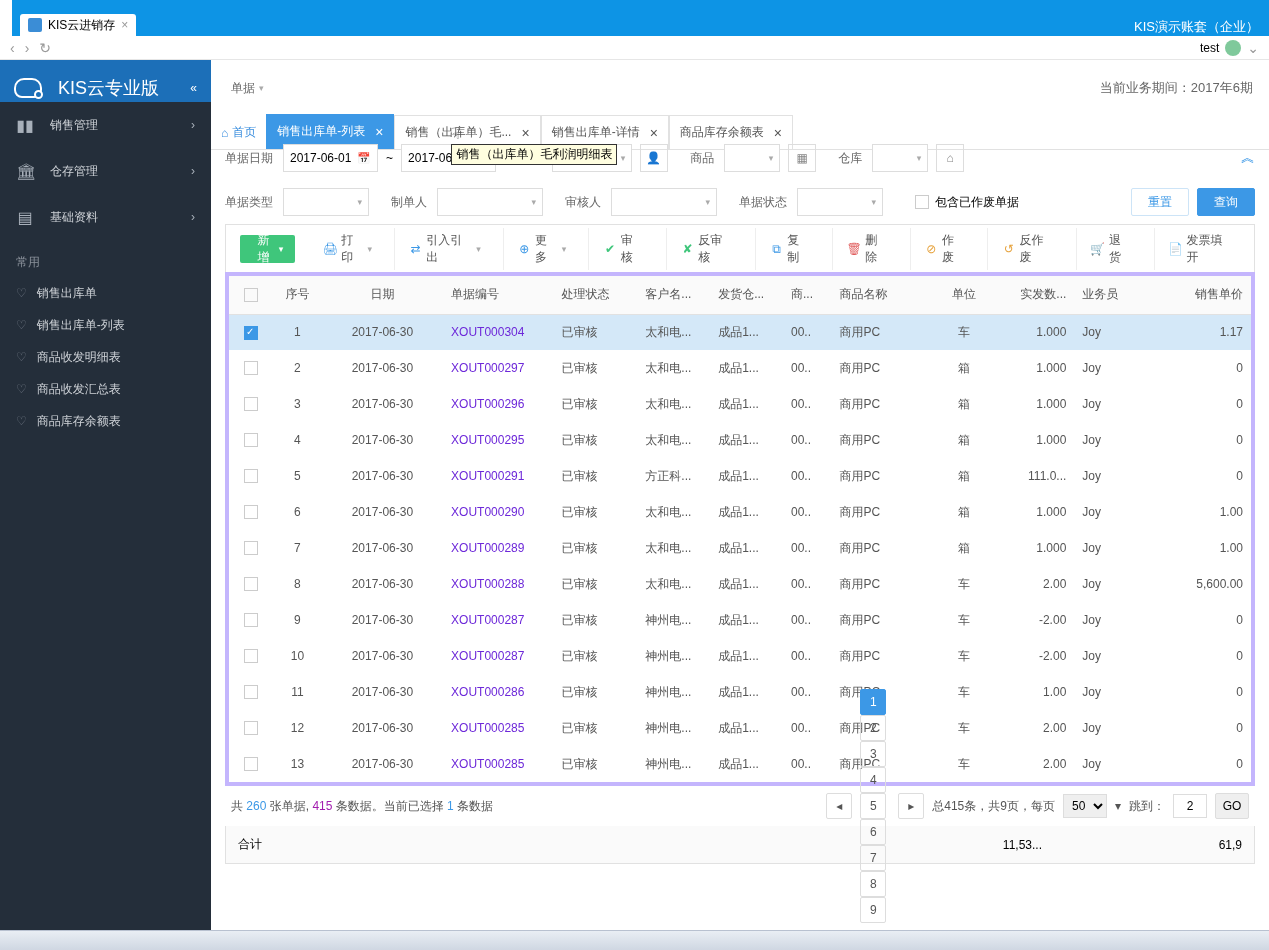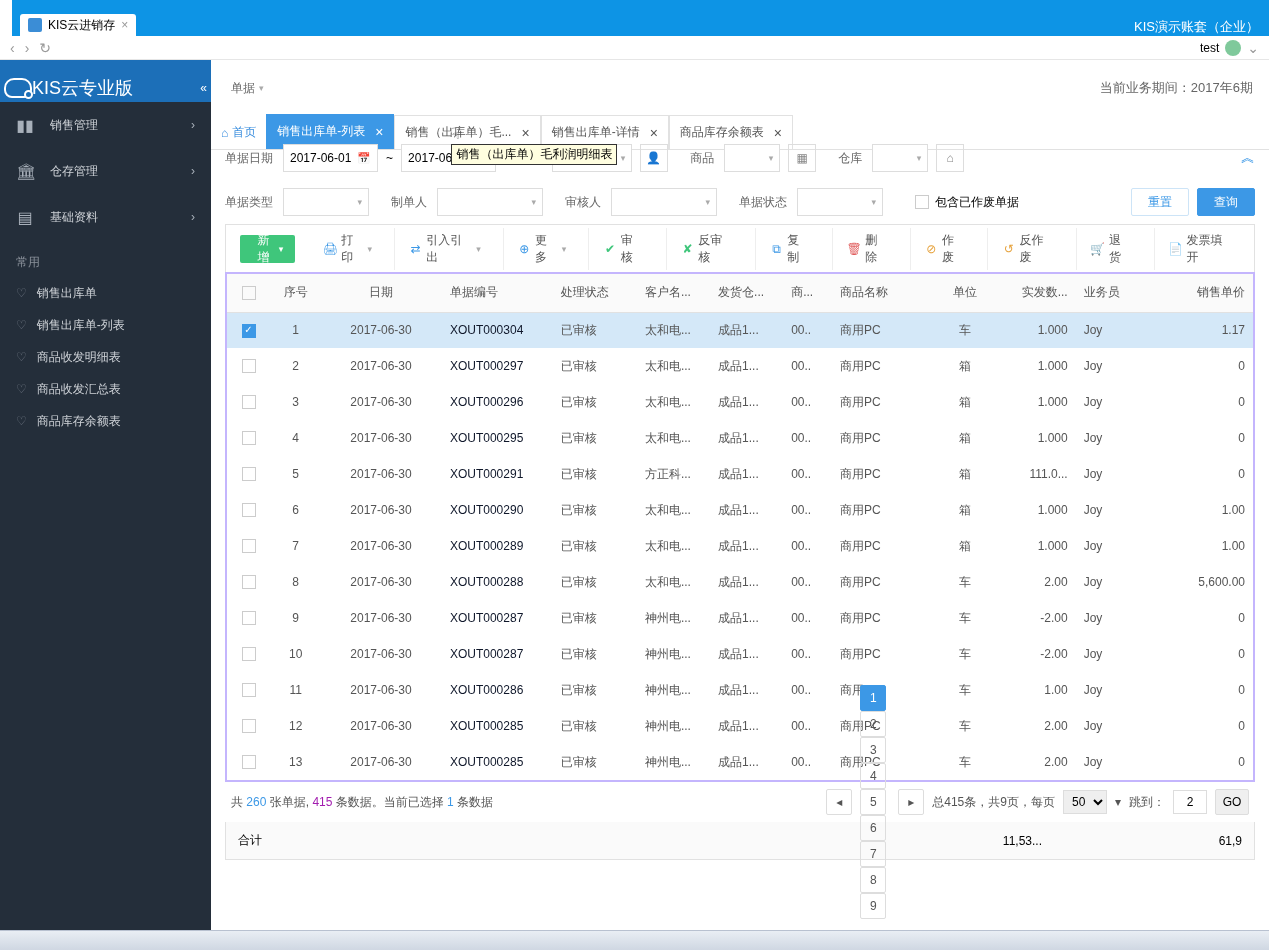--- a/index.html
+++ b/index.html
@@ -13,21 +13,21 @@
 .titlebar-right { position: absolute; right: 10px; color: #fff; font-size: 13px; }
 
 
 .browserbar { height: 24px; display: flex; align-items: center; padding: 0 10px; gap: 10px; border-bottom: 1px solid #e6e6e6; position: relative; }
 .browserbar .nav-ico { color: #999; font-size: 14px; }
 .browserbar-right { position: absolute; right: 10px; display: flex; align-items: center; gap: 6px; }
 .avatar { width: 16px; height: 16px; border-radius: 50%; background: #7fc99b; }
 
 
 .appheader { height: 56px; display: flex; align-items: center; position: relative; }
-.appheader .logo-area { width: 211px; height: 56px; background: #1c6fb8; display: flex; align-items: center; padding: 0 4px; color: #fff; gap: 0; }
+.appheader .logo-area { width: 211px; height: 56px; background: #1c6fb8; display: flex; align-items: center; padding: 0 14px; color: #fff; gap: 16px; }
 .logo-cloud { width: 28px; height: 20px; border: 2px solid #fff; border-radius: 10px 10px 8px 8px; position: relative; }
 .logo-cloud:before { content: ""; width: 5px; height: 5px; border: 2px solid #fff; border-radius: 50%; position: absolute; right: -3px; bottom: -3px; background: #1c6fb8; }
 .logo-text { font-size: 18px; font-weight: 500; }
 .collapse-btn { margin-left: auto; color: #fff; }
 .search-area { display: flex; align-items: center; flex: 1; padding: 0 20px; gap: 10px; }
 .search-type { display: flex; align-items: center; gap: 4px; color: #666; }
 .search-box { display: flex; align-items: center; border-bottom: 1px solid transparent; width: 260px; color: #bbb; }
 .search-box:after { content: "⌕"; font-size: 18px; color: #bbb; transform: scaleX(-1); }
 .period-info { position: absolute; right: 16px; color: #666; font-size: 13px; }
 
@@ -70,27 +70,27 @@
 .btn-new { background: #3fc67b; color: #fff; border: none; height: 28px; padding: 0 12px; border-radius: 2px; display: flex; align-items: center; gap: 4px; }
 .tbtn { display: flex; align-items: center; gap: 4px; padding: 4px 8px; color: #555; border-left: 1px solid #eee; padding-left: 14px; }
 .tbtn:first-of-type { border-left: none; }
 .ic { width: 14px; height: 14px; display: inline-flex; align-items: center; justify-content: center; font-size: 12px; }
 .ic-blue { color: #3c98e6; }
 .ic-green { color: #3fc67b; }
 .ic-orange { color: #e6a23c; }
 .ic-red { color: #e05d5d; }
 
 
-.table-wrap { border: 2px solid #c4b5fd; }
+.table-wrap { border: 4px solid #c4b5fd; }
 table { border-collapse: collapse; width: 100%; }
 th { height: 38px; background: #fafafa; border-bottom: 1px solid #e1e1e1; color: #555; font-weight: normal; text-align: left; padding: 0 8px; }
 th:first-child, td:first-child { text-align: center; }
 td { height: 36px; padding: 0 8px; color: #555; }
 tr.row-selected { background: #d4e8f8; }
-td.link { color: #0f172a; }
+td.link { color: #6d28d9; }
 td.num, th.num { text-align: right; }
 td.ctr, th.ctr { text-align: center; }
 .chkc { width: 14px; height: 14px; border: 1px solid #ccc; display: inline-block; vertical-align: middle; }
 .chkc.on { background: #3c98e6; border-color: #3c98e6; position: relative; }
 .chkc.on:after { content: "✓"; color: #fff; font-size: 10px; position: absolute; top: -1px; left: 1px; }
 
 
 .pager { height: 40px; display: flex; align-items: center; padding: 0 6px; gap: 8px; font-size: 12px; color: #555; }
 .pnum { border: 1px solid #ddd; width: 26px; height: 26px; display: flex; align-items: center; justify-content: center; border-radius: 2px; }
 .pnum.active { background: #3c98e6; color: #fff; border-color: #3c98e6; }

